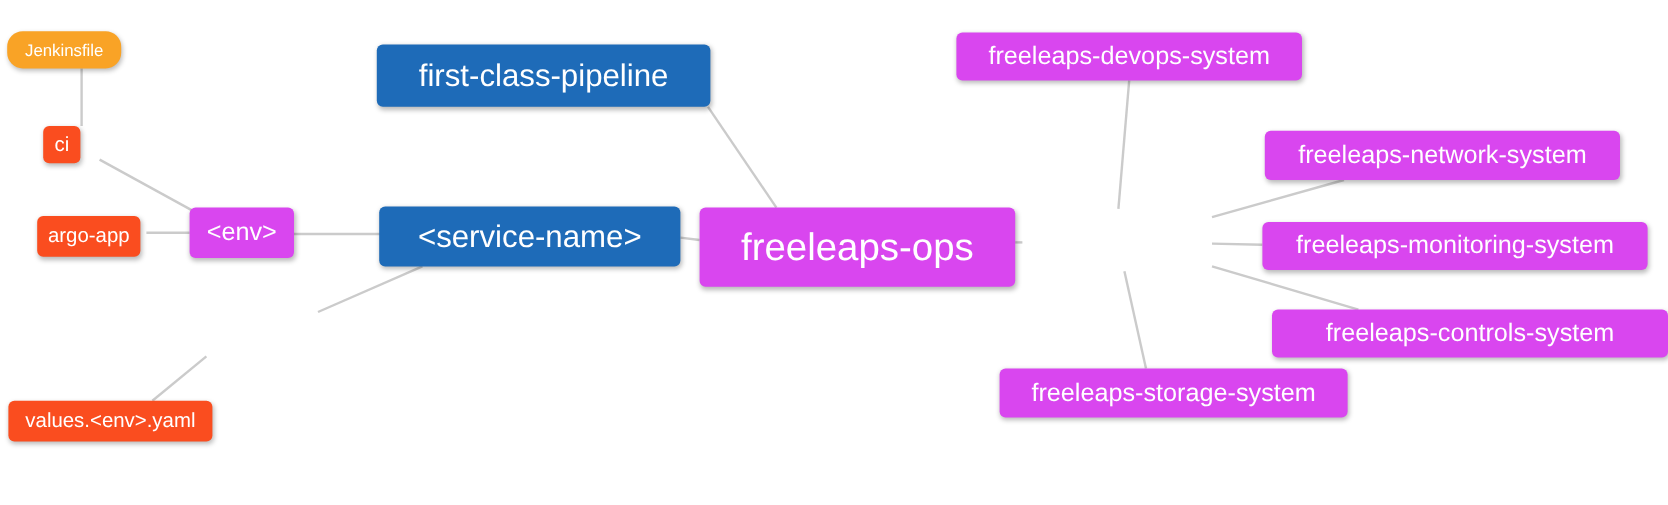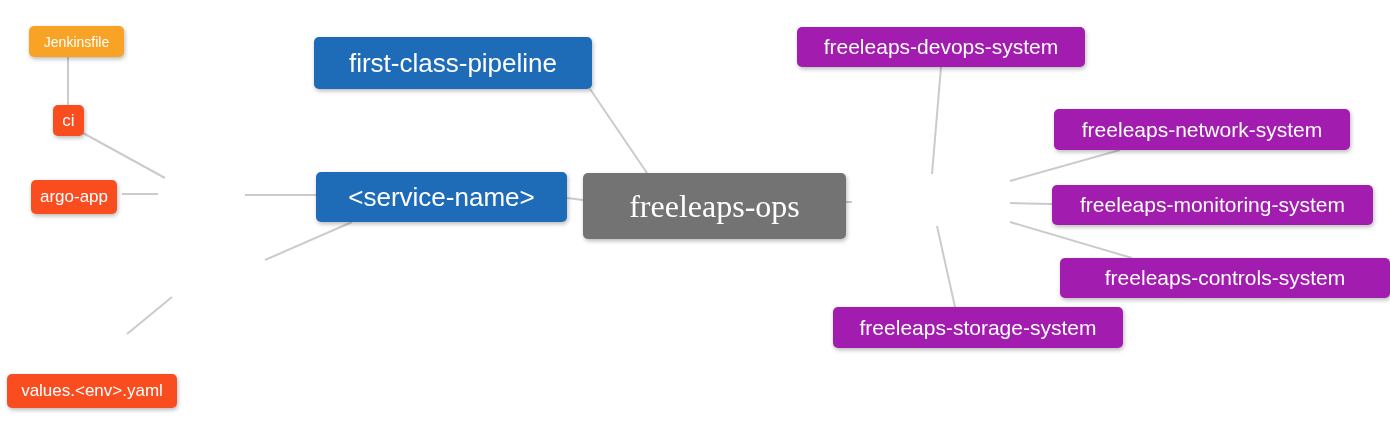--- a/index.html
+++ b/index.html
@@ -31,33 +31,33 @@
     display: flex;
     align-items: center;
     justify-content: center;
     color: #ffffff;
     white-space: nowrap;
     border-radius: 5px;
     box-shadow: 1px 2px 4px rgba(0,0,0,0.28);
     cursor: default;
     box-sizing: border-box;
   }
-  .lvl-root   { background: #737373; font-size: 32px; font-family: Liberation Serif, serif; }
+  .lvl-root   { background: #d946ef; font-size: 32px; }
   .lvl-branch { background: #1e6bb8; font-size: 26px; }
-  .lvl-green  { background: #a21caf; font-size: 21px; }
+  .lvl-green  { background: #d946ef; font-size: 21px; }
   .lvl-red    { background: #fa4d1f; font-size: 17px; }
   .lvl-orange { background: #f9a326; font-size: 14px; }
 
   
-  .n-jenkinsfile          { left: 29px;   top: 26px;  width: 95px;  height: 31px; }
-  .n-ci                   { left: 53px;   top: 105px; width: 31px;  height: 31px; }
+  .n-jenkinsfile          { left: 6px;   top: 26px;  width: 95px;  height: 31px; border-radius: 13px; }
+  .n-ci                   { left: 36px;   top: 105px; width: 31px;  height: 31px; }
   .n-argo-app             { left: 31px;   top: 180px; width: 86px;  height: 34px; }
   .n-env                  { left: 158px;  top: 173px; width: 87px;  height: 42px; }
   .n-helm-pkg             { left: 147px;  top: 257px; width: 118px; height: 40px; }
-  .n-values-env-yaml      { left: 7px;    top: 334px; width: 170px; height: 34px; margin-top: 40px; }
+  .n-values-env-yaml      { left: 7px;    top: 334px; width: 170px; height: 34px; }
   .n-first-class-pipeline { left: 314px;  top: 37px;  width: 278px; height: 52px; }
   .n-service-name         { left: 316px;  top: 172px; width: 251px; height: 50px; }
   .n-freeleaps-ops        { left: 583px;  top: 173px; width: 263px; height: 66px; }
   .n-manifests            { left: 852px;  top: 174px; width: 158px; height: 52px; }
   .n-devops-system        { left: 797px;  top: 27px;  width: 288px; height: 40px; }
   .n-network-system       { left: 1054px; top: 109px; width: 296px; height: 41px; }
   .n-monitoring-system    { left: 1052px; top: 185px; width: 321px; height: 40px; }
   .n-controls-system      { left: 1060px; top: 258px; width: 330px; height: 40px; }
   .n-storage-system       { left: 833px;  top: 307px; width: 290px; height: 41px; }
 </style>
@@ -88,20 +88,23 @@
   </div>
 
   <div class="node lvl-red n-ci">
     <span>ci</span>
   </div>
 
   <div class="node lvl-red n-argo-app">
     <span>argo-app</span>
   </div>
 
+  <div class="node lvl-green n-env">
+    <span>&lt;env&gt;</span>
+  </div>
 
 
   <div class="node lvl-red n-values-env-yaml">
     <span>values.&lt;env&gt;.yaml</span>
   </div>
 
   <div class="node lvl-branch n-first-class-pipeline">
     <span>first-class-pipeline</span>
   </div>
 

